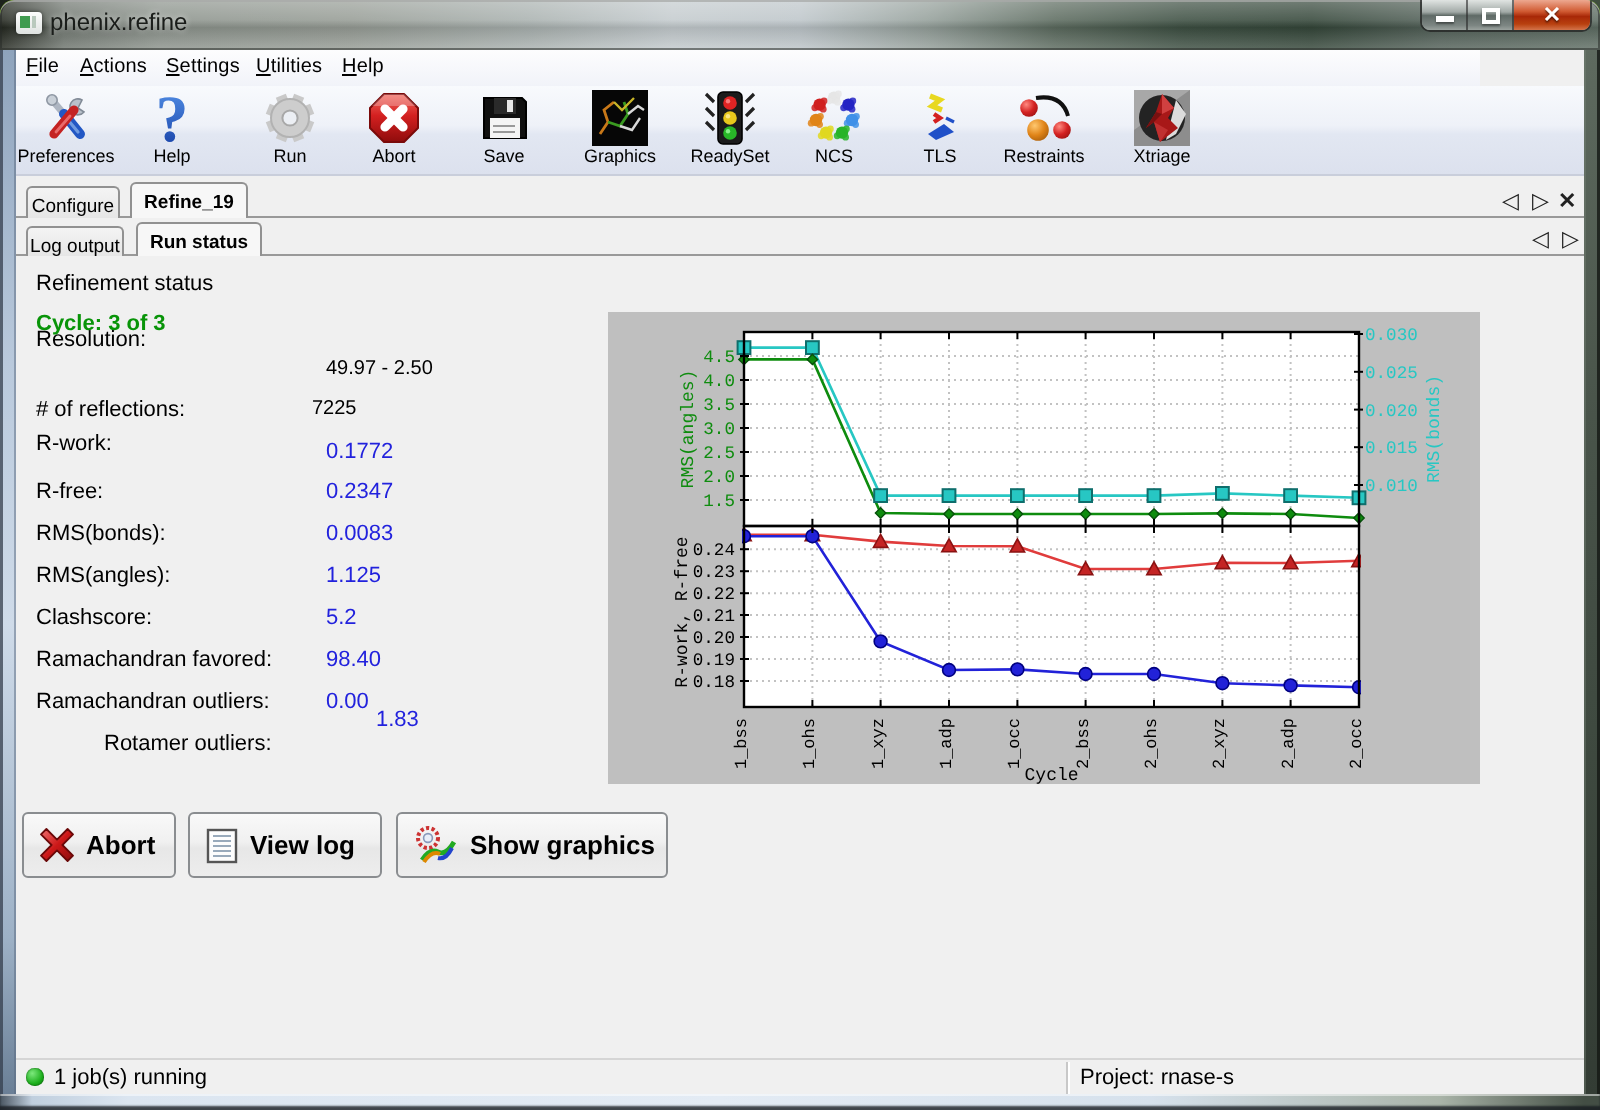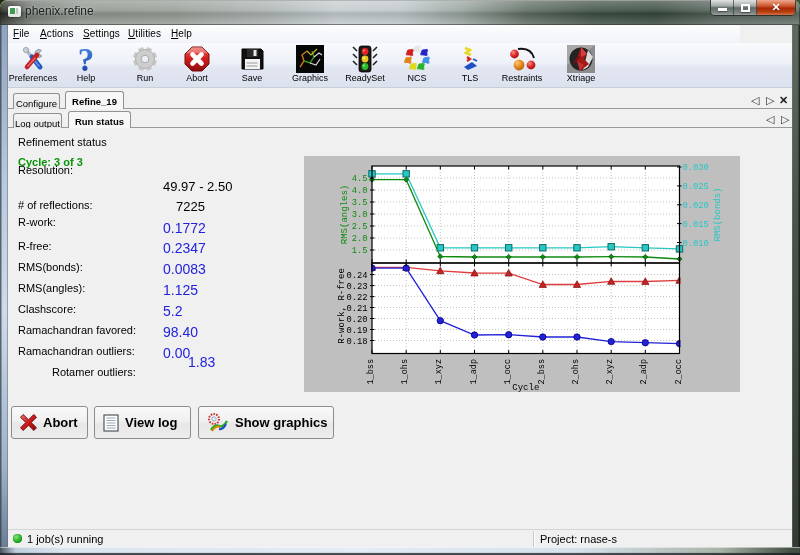--- a/index.html
+++ b/index.html
@@ -48,22 +48,22 @@
 #tabs1 { top:63px; height:21px; }
 #tabs2 { top:84px; height:19px; }
 .tabline { position:absolute; left:0; bottom:0; width:784px; height:1px; background:#999; }
 .tab { position:absolute; font-size:9.5px; color:#000; border:1px solid #919191; border-bottom:none; border-radius:3px 3px 0 0; text-align:center; padding-top:4px; }
 .tab.inactive { background:linear-gradient(180deg,#f4f4f4,#e6e6e6); }
 .tab.active { background:#f7f7f7; font-weight:bold; z-index:2; }
 .arr { position:absolute; font-size:11px; color:#222; }
 
 #content { position:absolute; left:0; top:103px; width:784px; height:401px; background:#f0f0f0; }
 .lab { position:absolute; font-size:11px; color:#000; white-space:nowrap; }
-.val { position:absolute; font-size:14px; color:#2222dd; white-space:nowrap; }
-.valk { position:absolute; font-size:13px; color:#000; white-space:nowrap; }
+.val { position:absolute; font-size:11px; color:#2222dd; white-space:nowrap; }
+.valk { position:absolute; font-size:10px; color:#000; white-space:nowrap; }
 #cyc { position:absolute; font-size:11px; font-weight:bold; color:#089408; }
 #chart { position:absolute; left:296px; top:28px; width:436px; height:236px; }
 
 .btn { position:absolute; top:278px; height:33px; border:1px solid #8a8d90; border-radius:3px;
   background:linear-gradient(180deg,#f9f9f9 0%,#f0f0f0 45%,#e7e7e7 55%,#ededed 100%);
   font-size:13px; font-weight:bold; color:#000; display:flex; align-items:center; }
 .btn svg { margin:0 6px 0 8px; }
 
 #statusbar { position:absolute; left:0; top:504px; width:784px; height:26px; background:#f0f0f0; border-top:1px solid #d5d5d5; font-size:11px; color:#000; }
 #sb-dot { position:absolute; left:5px; top:4px; width:8.5px; height:8.5px; border-radius:50%; background:radial-gradient(circle at 35% 30%,#7ce87c,#1db01d 60%,#0d7a0d); box-shadow:inset 0 0 1px rgba(0,60,0,0.8); }
@@ -287,21 +287,21 @@
       <div class="tab active" style="left:60px; top:2px; width:63px; height:17px;">Run status</div>
       <span class="arr" style="left:758px; top:4px;">◁</span>
       <span class="arr" style="left:773px; top:4px;">▷</span>
     </div>
     <div id="content">
       <div class="lab" style="left:10px; top:8px;">Refinement status</div>
       <div id="cyc" style="left:10px; top:28px;">Cycle: 3 of 3</div>
       <div class="lab" style="left:10px; top:36px;">Resolution:</div>
         <div class="valk" style="left:155px; top:51px;">49.97 - 2.50</div>
       <div class="lab" style="left:10px; top:71px;"># of reflections:</div>
-        <div class="valk" style="left:168px; top:71px;">7225</div>
+        <div class="valk" style="left:148px; top:71px;">7225</div>
       <div class="lab" style="left:10px; top:88px;">R-work:</div>
         <div class="val" style="left:155px; top:92px;">0.1772</div>
       <div class="lab" style="left:10px; top:112px;">R-free:</div>
         <div class="val" style="left:155px; top:112px;">0.2347</div>
       <div class="lab" style="left:10px; top:133px;">RMS(bonds):</div>
         <div class="val" style="left:155px; top:133px;">0.0083</div>
       <div class="lab" style="left:10px; top:154px;">RMS(angles):</div>
         <div class="val" style="left:155px; top:154px;">1.125</div>
       <div class="lab" style="left:10px; top:175px;">Clashscore:</div>
         <div class="val" style="left:155px; top:175px;">5.2</div>

